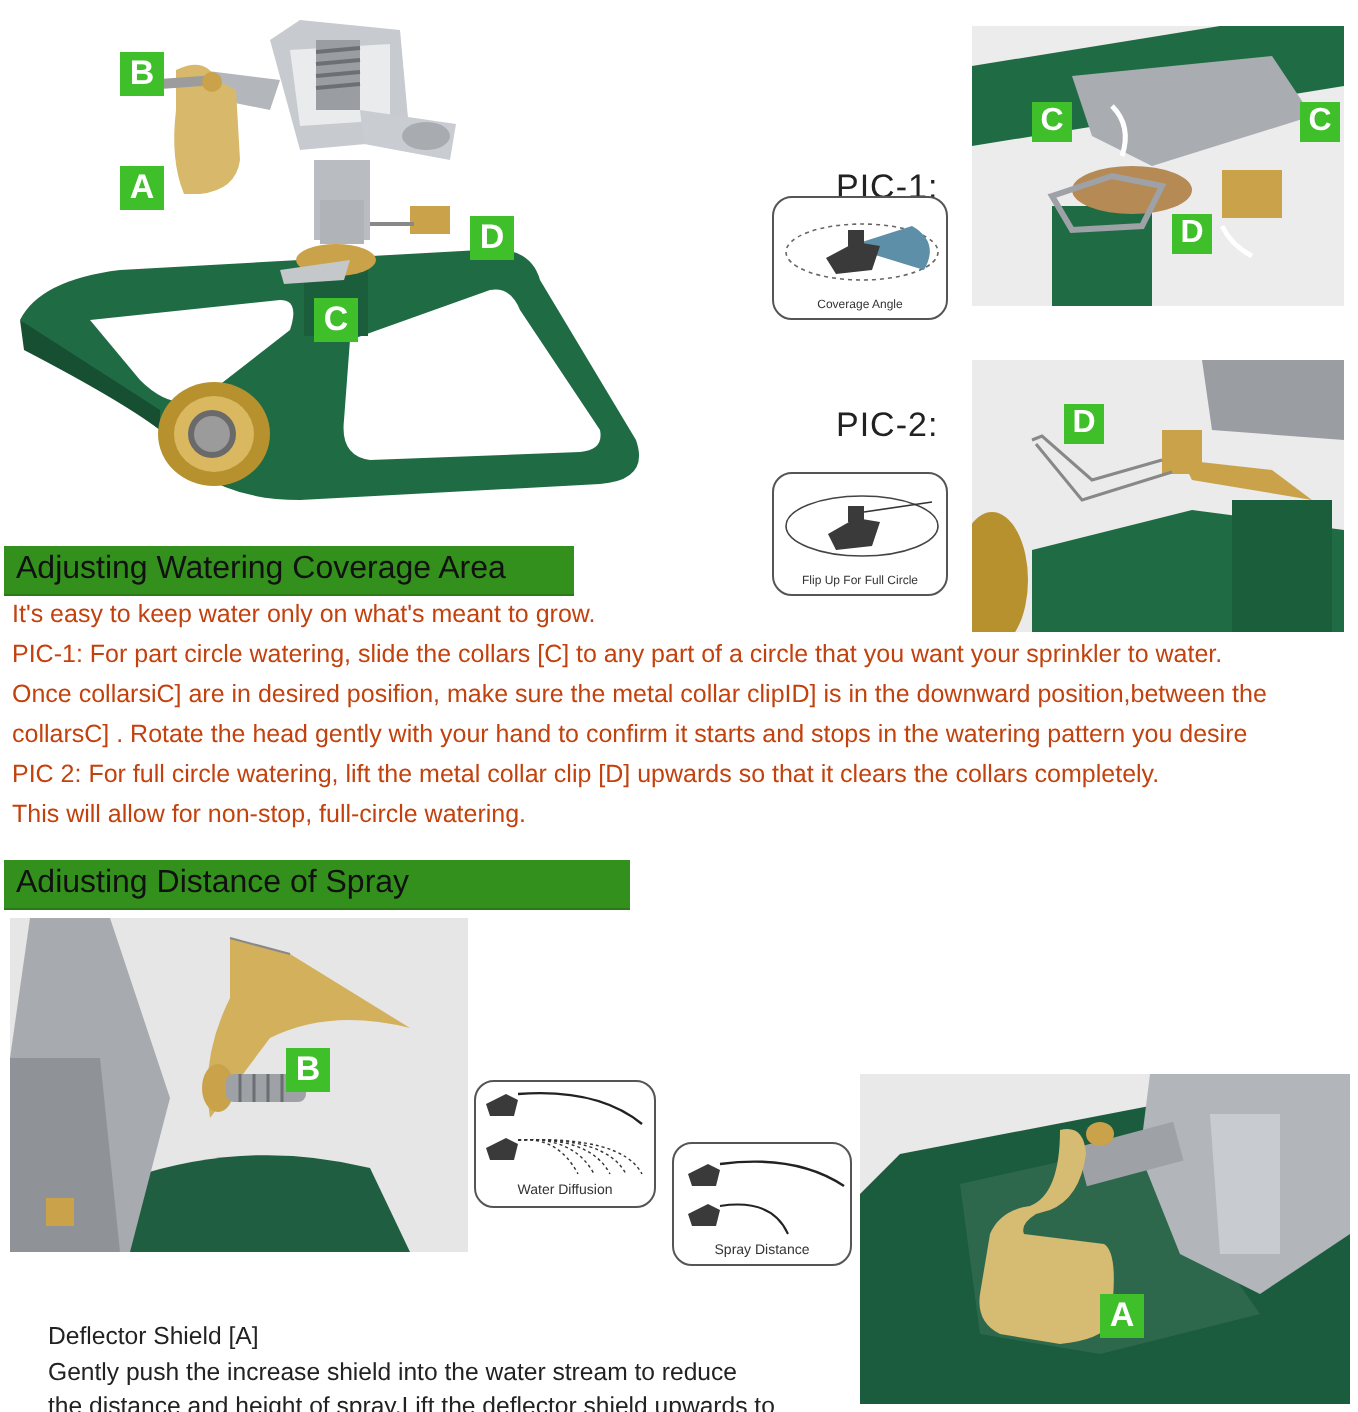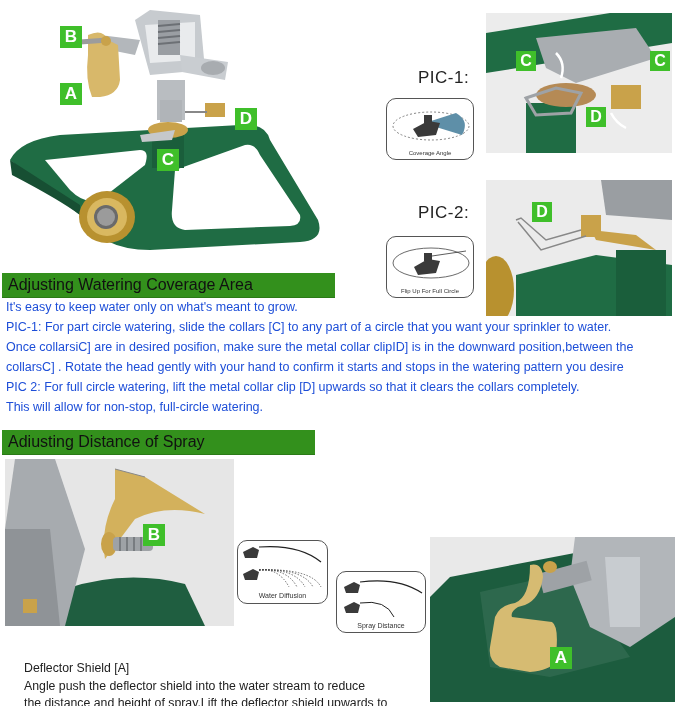--- a/index.html
+++ b/index.html
@@ -26,21 +26,21 @@
   .icon-caption { position: absolute; left: 0; right: 0; text-align: center; font-size: 6px; color: #333; }
 
   .photo { overflow: hidden; background: #e7e7e7; }
 
   
   .banner {
     background: #33901c; color: #111; font-size: 16px; line-height: 24px;
     padding-left: 6px; height: 25px; border-bottom: 1px solid #2b7a17;
   }
 
-  .para { font-size: 12.5px; line-height: 20px; color: #1d4ed8; white-space: nowrap; }
+  .para { font-size: 12.5px; line-height: 20px; color: #c2410c; white-space: nowrap; }
   .para div { height: 20px; }
 
   .para2 { font-size: 12.3px; line-height: 17.5px; color: #222; white-space: nowrap; }
 </style>
 </head>
 <body>
 
 <div class="abs hero">
   <svg width="340" height="268" viewBox="0 0 340 268">
 
@@ -79,21 +79,21 @@
     <path d="M88 35 Q 103 28 108 40 L 118 45 L 120 80 Q 118 95 100 97 L 92 97 Q 85 80 88 55 Z" fill="#d8b86a"></path>
     <path d="M80 42 L 108 40" stroke="#9c9c9c" stroke-width="5"></path>
     <circle cx="106" cy="41" r="5" fill="#c9a24a"></circle>
   </svg>
   <div class="lbl big" style="left:60px;top:26px;">B</div>
   <div class="lbl big" style="left:60px;top:83px;">A</div>
   <div class="lbl big" style="left:235px;top:108px;">D</div>
   <div class="lbl big" style="left:157px;top:149px;">C</div>
 </div>
 
-<div class="abs pic-title" style="left:418px;top:68px;text-align:center;">PIC-1:</div>
+<div class="abs pic-title" style="left:418px;top:84px;text-align:center;">PIC-1:</div>
 <div class="abs icon-card" style="left:386px;top:98px;width:88px;height:62px;">
   <svg width="86" height="50" viewBox="0 0 86 50" style="position:absolute;left:1px;top:2px;">
     <ellipse cx="43" cy="25" rx="38" ry="14" fill="none" stroke="#666" stroke-width="0.8" stroke-dasharray="2,2"></ellipse>
     <path d="M43 20 L 68 12 Q 82 20 74 34 L 48 26 Z" fill="#5e8fa8"></path>
     <path d="M25 28 L 40 20 L 52 22 L 48 34 L 30 36 Z" fill="#3a3a3a"></path>
     <rect x="36" y="14" width="8" height="8" fill="#3a3a3a"></rect>
   </svg>
   <div class="icon-caption" style="bottom:3px;">Coverage Angle</div>
 </div>
 <div class="abs photo" style="left:486px;top:13px;width:186px;height:140px;">
@@ -130,21 +130,21 @@
     <path d="M115 0 L 186 0 L 186 40 L 120 35 Z" fill="#9a9ea2"></path>
     <rect x="95" y="35" width="20" height="22" fill="#c9a24a"></rect>
     <path d="M105 50 L 150 55 L 170 70 L 110 60 Z" fill="#c9a24a"></path>
     <rect x="130" y="70" width="50" height="66" fill="#1a5e3b"></rect>
     <ellipse cx="10" cy="110" rx="18" ry="34" fill="#b8912f"></ellipse>
     <path d="M30 40 L 35 38 L 60 60 L 95 50 M 32 42 L 55 70 L 100 56" fill="none" stroke="#888" stroke-width="1.5"></path>
   </svg>
   <div class="lbl" style="left:46px;top:22px;">D</div>
 </div>
 
-<div class="abs banner" style="left:2px;top:273px;width:333px;">Adjusting Watering Coverage Area</div>
+<div class="abs banner" style="left:2px;top:273px;width:285px;">Adjusting Watering Coverage Area</div>
 <div class="abs para" style="left:6px;top:297px;">
   <div>It's easy to keep water only on what's meant to grow.</div>
   <div>PIC-1: For part circle watering, slide the collars [C] to any part of a circle that you want your sprinkler to water.</div>
   <div>Once collarsiC] are in desired posifion, make sure the metal collar clipID] is in the downward position,between the</div>
   <div>collarsC] . Rotate the head gently with your hand to confirm it starts and stops in the watering pattern you desire</div>
   <div>PIC 2: For full circle watering, lift the metal collar clip [D] upwards so that it clears the collars completely.</div>
   <div>This will allow for non-stop, full-circle watering.</div>
 </div>
 
 <div class="abs banner" style="left:2px;top:430px;width:313px;">Adiusting Distance of Spray</div>
@@ -208,16 +208,16 @@
     <path d="M175 20 L 210 20 L 210 90 L 180 90 Z" fill="#c8ccd0"></path>
     <rect x="110" y="30" width="50" height="20" fill="#9ea2a6" transform="rotate(-15 135 40)"></rect>
     <path d="M100 28 Q 112 25 113 40 Q 110 62 95 68 L 88 70 Q 80 75 82 80 L 122 85 Q 130 90 125 125 Q 120 133 100 135 L 70 130 Q 58 124 60 110 L 65 80 Q 70 68 85 66 Q 100 60 100 28 Z" fill="#d6bb72"></path>
     <ellipse cx="120" cy="30" rx="7" ry="6" fill="#c9a24a"></ellipse>
   </svg>
   <div class="lbl big" style="left:120px;top:110px;">A</div>
 </div>
 
 <div class="abs para2" style="left:24px;top:637px;margin-top:23px;">
   <div>Deflector Shield [A]</div>
-  <div>Angle push the deflector shield into the water stream to reduce</div>
+  <div>Gently push the increase shield into the water stream to reduce</div>
   <div>the distance and height of spray.Lift the deflector shield upwards to</div>
   <div>increase distance and height of spray.</div>
 </div>
 
 </body></html>

